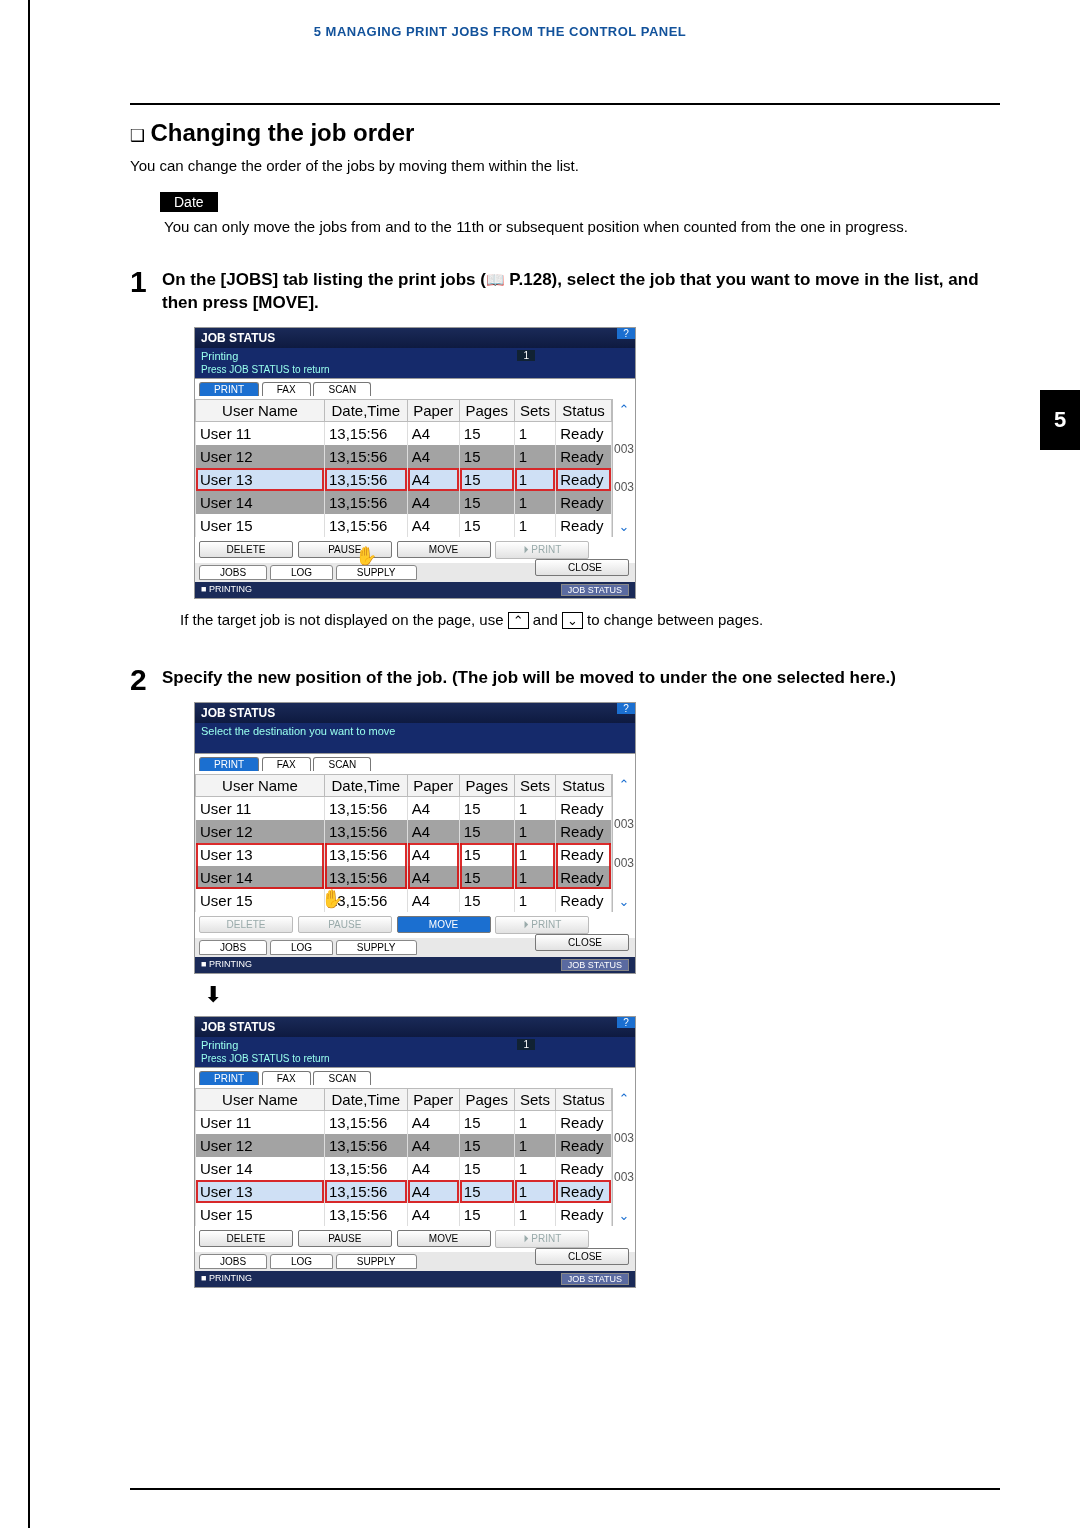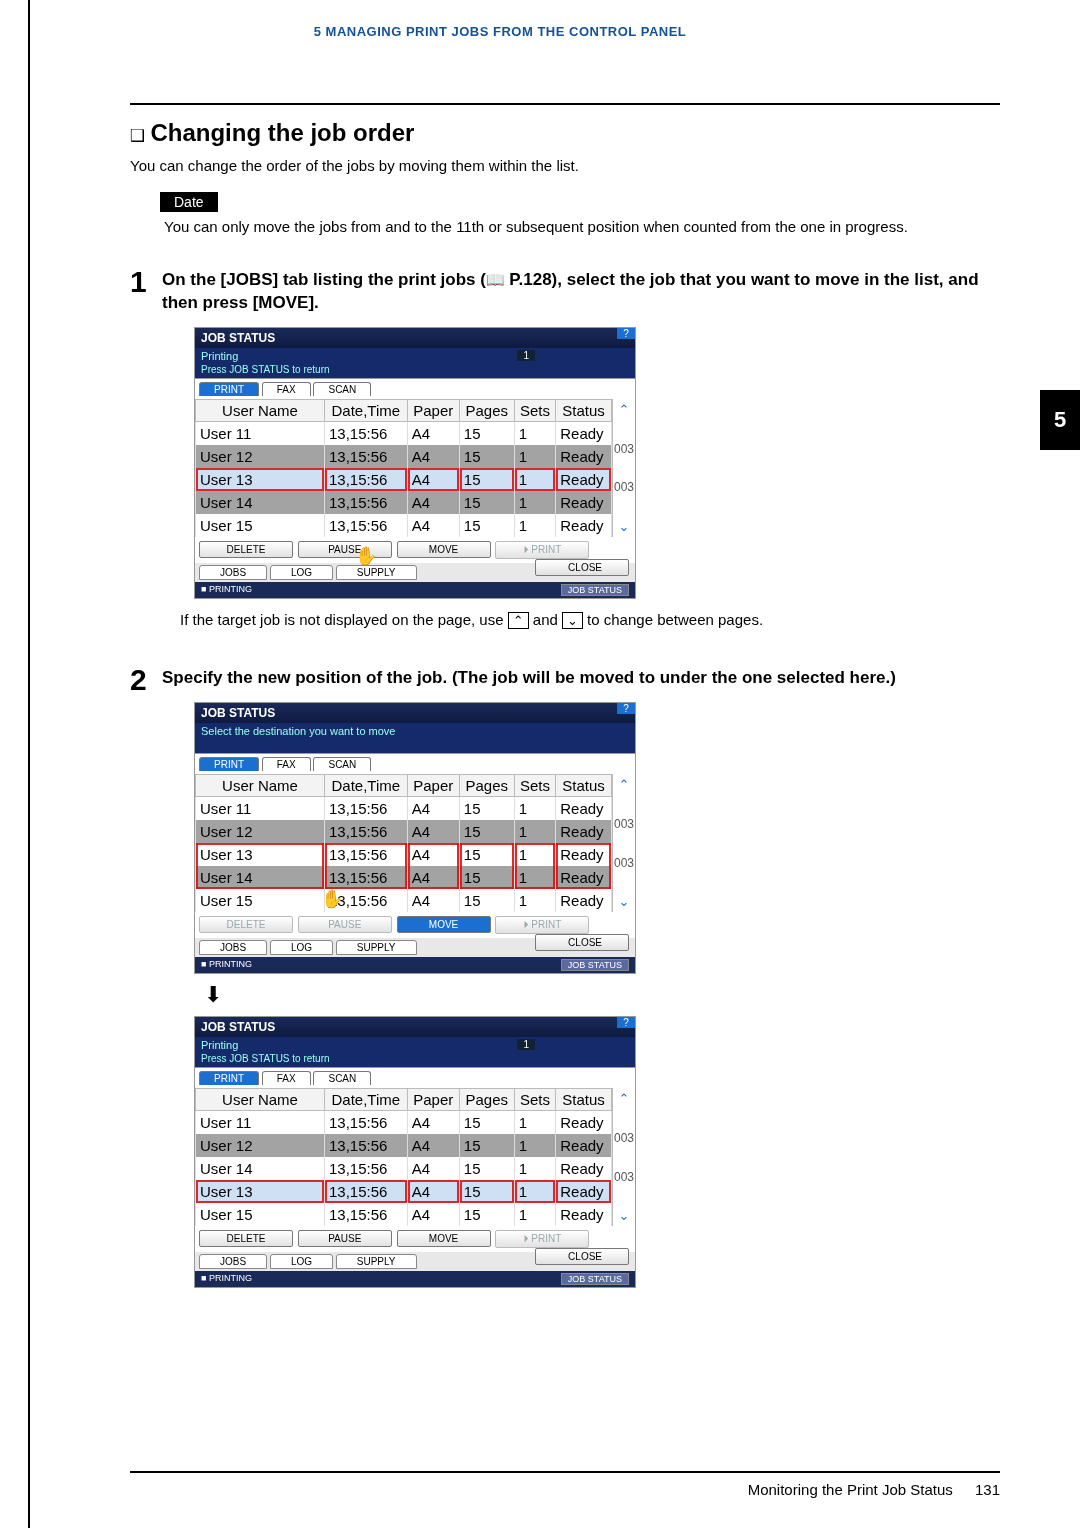--- a/index.html
+++ b/index.html
@@ -372,18 +372,14 @@
         <span class="jtab">SUPPLY</span>
       </div>
       <div class="footerbar"><span>■ PRINTING</span><span class="jsbtn">JOB STATUS</span><div style="clear:both"></div></div>
     </div>
     </div>
 
   </div>
 
   <div class="foot-area">
     <hr class="foot-hr">
-    <div class="foot-txt">
-      <span>Monitoring the Print Job Status</span>
-      <span class="pgnum">131</span>
-    </div>
   </div>
 </div>
 
 </body></html>

